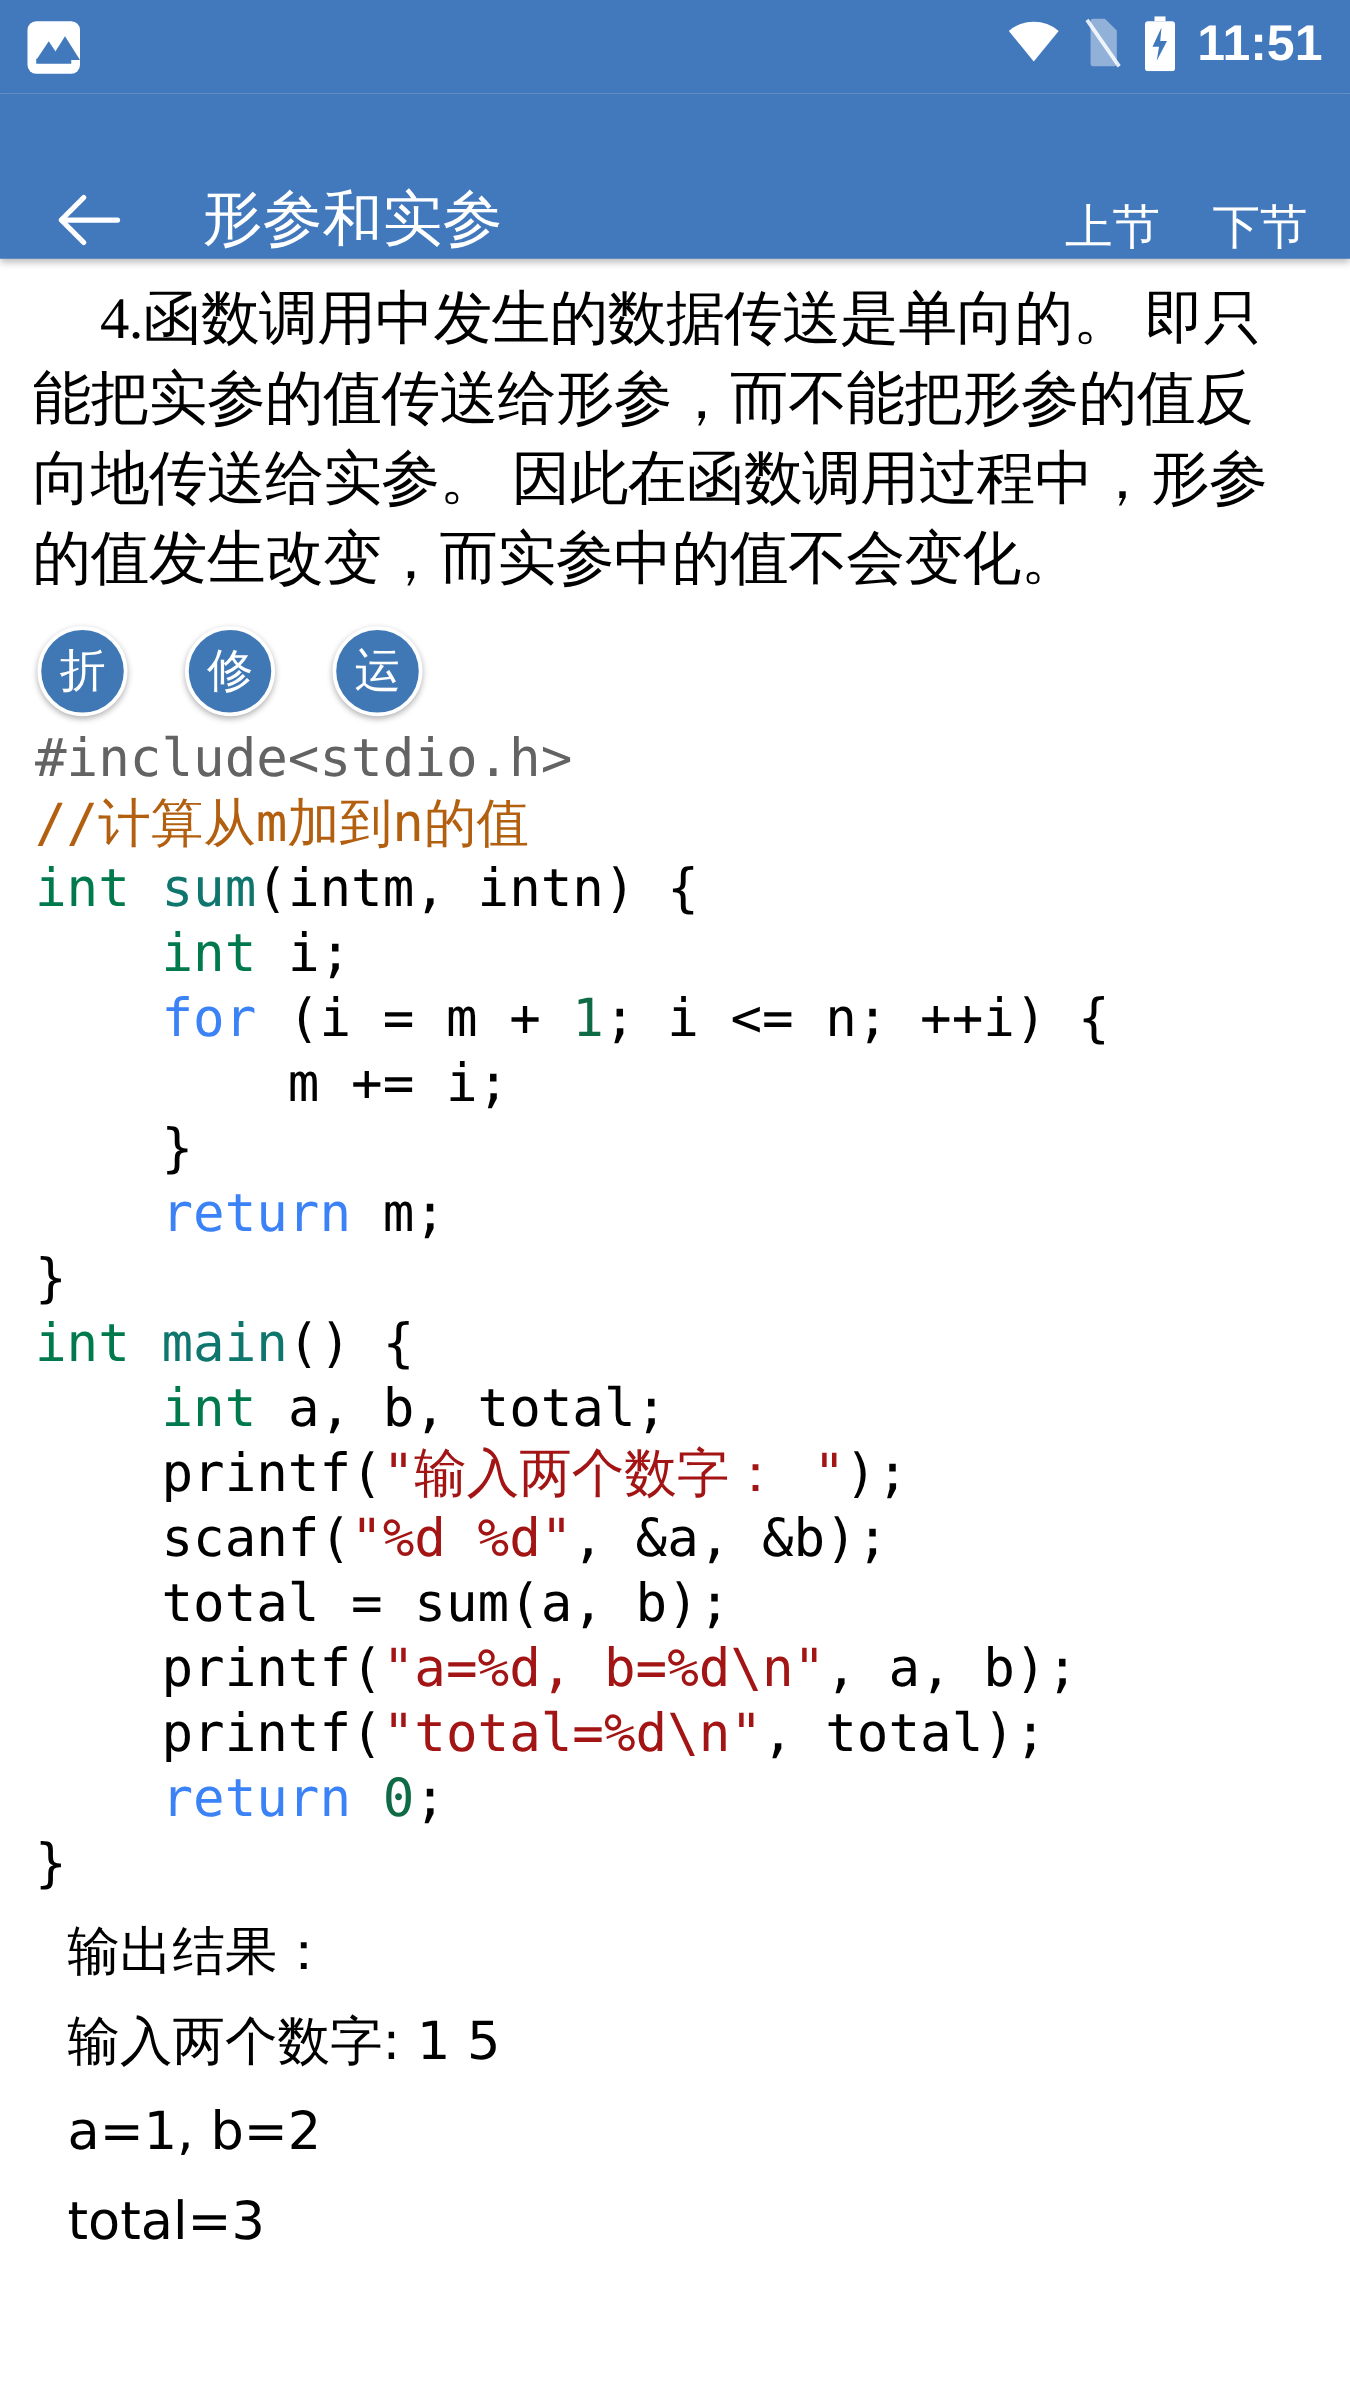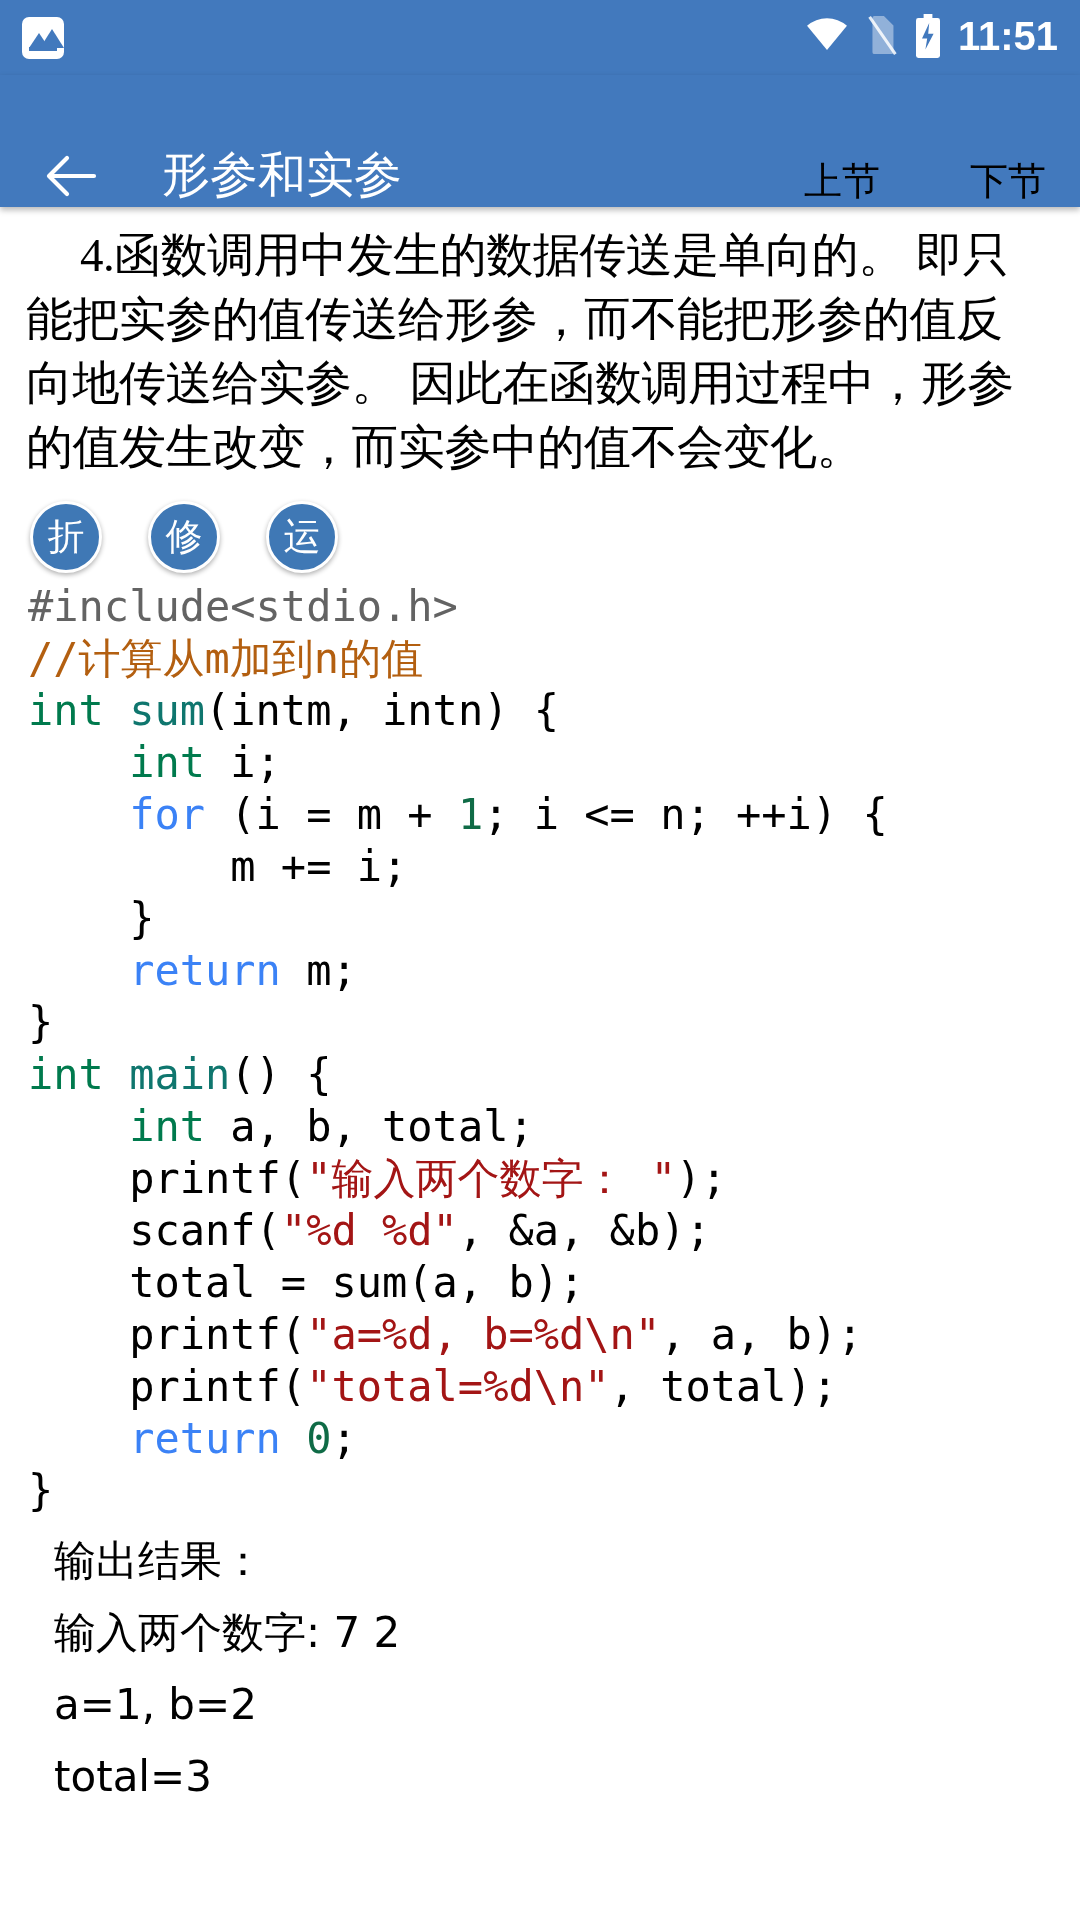--- a/index.html
+++ b/index.html
@@ -56,23 +56,22 @@
   .back-btn{
     width:62px;height:62px;display:flex;align-items:center;justify-content:center;
     flex:0 0 auto;
   }
   .appbar-title{
     color:#ffffff; font-size:48px; margin-left:58px; white-space:nowrap;
     font-family:"DejaVu Sans", sans-serif;
   }
   .appbar-actions{ margin-left:auto; display:flex; align-items:center; gap:42px; }
   .appbar-action{
-    color:#000000; font-size:38px; white-space:nowrap;
+    color:#ffffff; font-size:38px; white-space:nowrap;
     font-family:"DejaVu Sans", sans-serif;
-    margin-left:48px;
   }
 
   
   .content{
     padding:0; background:#ffffff; width:100%;
     height:calc(1920px - 207px); overflow:hidden;
   }
   .para{
     font-size:47px; line-height:64px; color:#000000;
     padding:16px 40px 0 26px; text-indent:54px;
@@ -185,18 +184,18 @@
 <span>    printf(</span><span class="str">"输入两个数字： "</span><span>);</span>
 <span>    scanf(</span><span class="str">"%d %d"</span><span>, &amp;a, &amp;b);</span>
 <span>    total = sum(a, b);</span>
 <span>    printf(</span><span class="str">"a=%d, b=%d\n"</span><span>, a, b);</span>
 <span>    printf(</span><span class="str">"total=%d\n"</span><span>, total);</span>
 <span class="kw2">    return</span><span class="num"> 0</span><span>;</span>
 <span>}</span></div>
 
   <div class="out">
     <div>输出结果：</div>
-    <div>输入两个数字: 7 2</div>
+    <div>输入两个数字: 1 5</div>
     <div>a=1, b=2</div>
     <div>total=3</div>
   </div>
 
 </div>
 
 </body></html>

